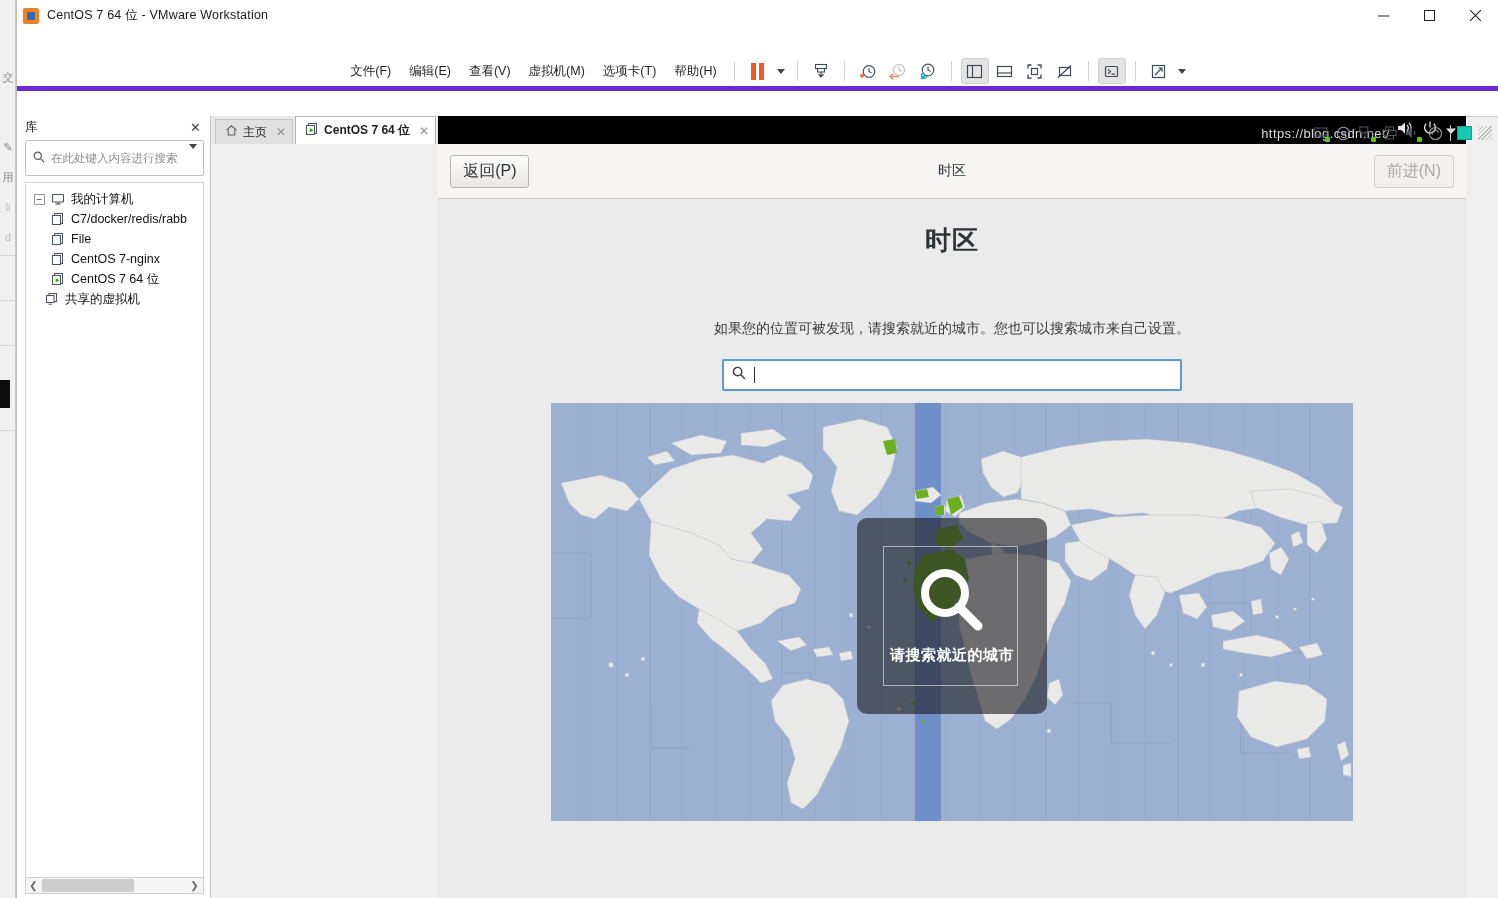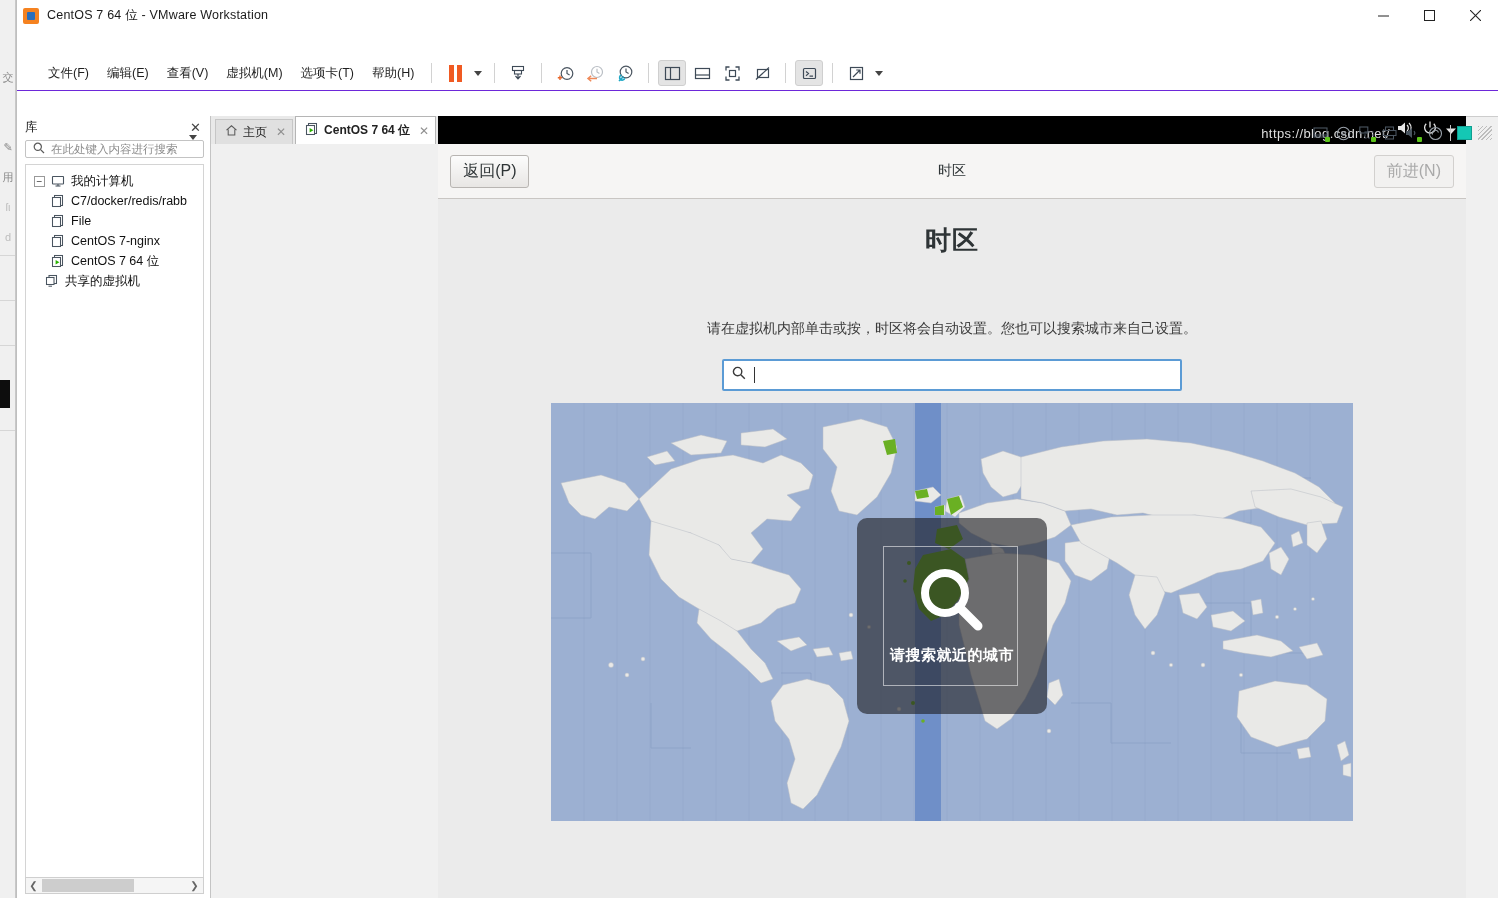--- a/index.html
+++ b/index.html
@@ -69,22 +69,22 @@
     position: absolute; right: 0; top: 0; height: 31px; display: flex;
   }
   .win-btn {
     width: 46px; height: 31px; display: flex; align-items: center; justify-content: center;
     font-size: 13px; color: #222;
   }
 
   
   .menubar {
     height: 35px; display: flex; align-items: center;
-    background: #ffffff; border-bottom: 1px solid #6d28d9;
-    flex: 0 0 35px; padding-left: 22px;
+    background: #ffffff; border-bottom: 5px solid #6d28d9;
+    flex: 0 0 35px; padding-left: 16px; justify-content: center;
   }
   .menu-item {
     font-size: 12.5px; color: #1f1f1f; padding: 5px 9px; white-space: nowrap;
   }
   .tb-sep {
     width: 1px; height: 20px; background: #d2d2d2; margin: 0 8px; flex:none;
   }
   .tb-btn {
     width: 28px; height: 26px; display: flex; align-items: center; justify-content: center;
     margin: 0 1px; border-radius: 3px; flex: none;
@@ -108,21 +108,21 @@
     display: flex; flex-direction: column;
     position: relative;
   }
   .lib-header {
     height: 22px; display: flex; align-items: center; padding: 0 6px 0 8px;
     font-size: 12.5px; color: #111;
   }
   .lib-header .sp { flex: 1; }
   .lib-close { font-size: 13px; color: #444; cursor: pointer; padding: 0 3px; }
   .lib-search {
-    margin: 2px 6px 6px 8px; height: 18px; border: 1px solid #c3c3c3;
+    margin: 2px 6px 6px 8px; height: 36px; border: 1px solid #c3c3c3;
     display: flex; align-items: center; background: #fff; border-radius: 2px;
   }
   .lib-search .mag { margin: 0 6px 0 7px; flex:none; }
   .lib-search .ph { font-size: 11.5px; color: #8b8b8b; flex: 1; white-space: nowrap; overflow: hidden; }
   .lib-search .dd { padding: 0 6px; flex:none; }
   .lib-tree {
     flex: 1 1 auto; border: 1px solid #d4d4d4; border-bottom: none;
     margin: 0 6px 0 8px; overflow: hidden; background: #fff; padding-top: 6px;
   }
   .tree-row { display: flex; align-items: center; height: 20px; font-size: 12.5px; color: #111; white-space: nowrap; }
@@ -536,21 +536,21 @@
           <div class="ana-head">
             <div class="ana-btn">返回(P)</div>
             <div class="ana-head-title">时区</div>
             <div style="flex:1"></div>
             <div class="ana-btn disabled">前进(N)</div>
           </div>
 
           <div class="ana-body">
 
             <div class="ana-title">时区</div>
-            <div class="ana-desc">请在虚拟机内部单击或按，时区将会自动设置。您也可以搜索城市来自己设置。</div>
+            <div class="ana-desc">如果您的位置可被发现，请搜索就近的城市。您也可以搜索城市来自己设置。</div>
 
             <div class="ana-search-wrap">
               <div class="ana-search">
                 <span>
                   <svg width="14" height="14" viewBox="0 0 14 14">
                     <circle cx="5.6" cy="5.6" r="4.2" fill="none" stroke="#3a3a3a" stroke-width="1.4"></circle>
                     <line x1="8.8" y1="8.8" x2="12.8" y2="12.8" stroke="#3a3a3a" stroke-width="1.4"></line>
                   </svg>
                 </span>
                 <span class="caret-bar"></span>

